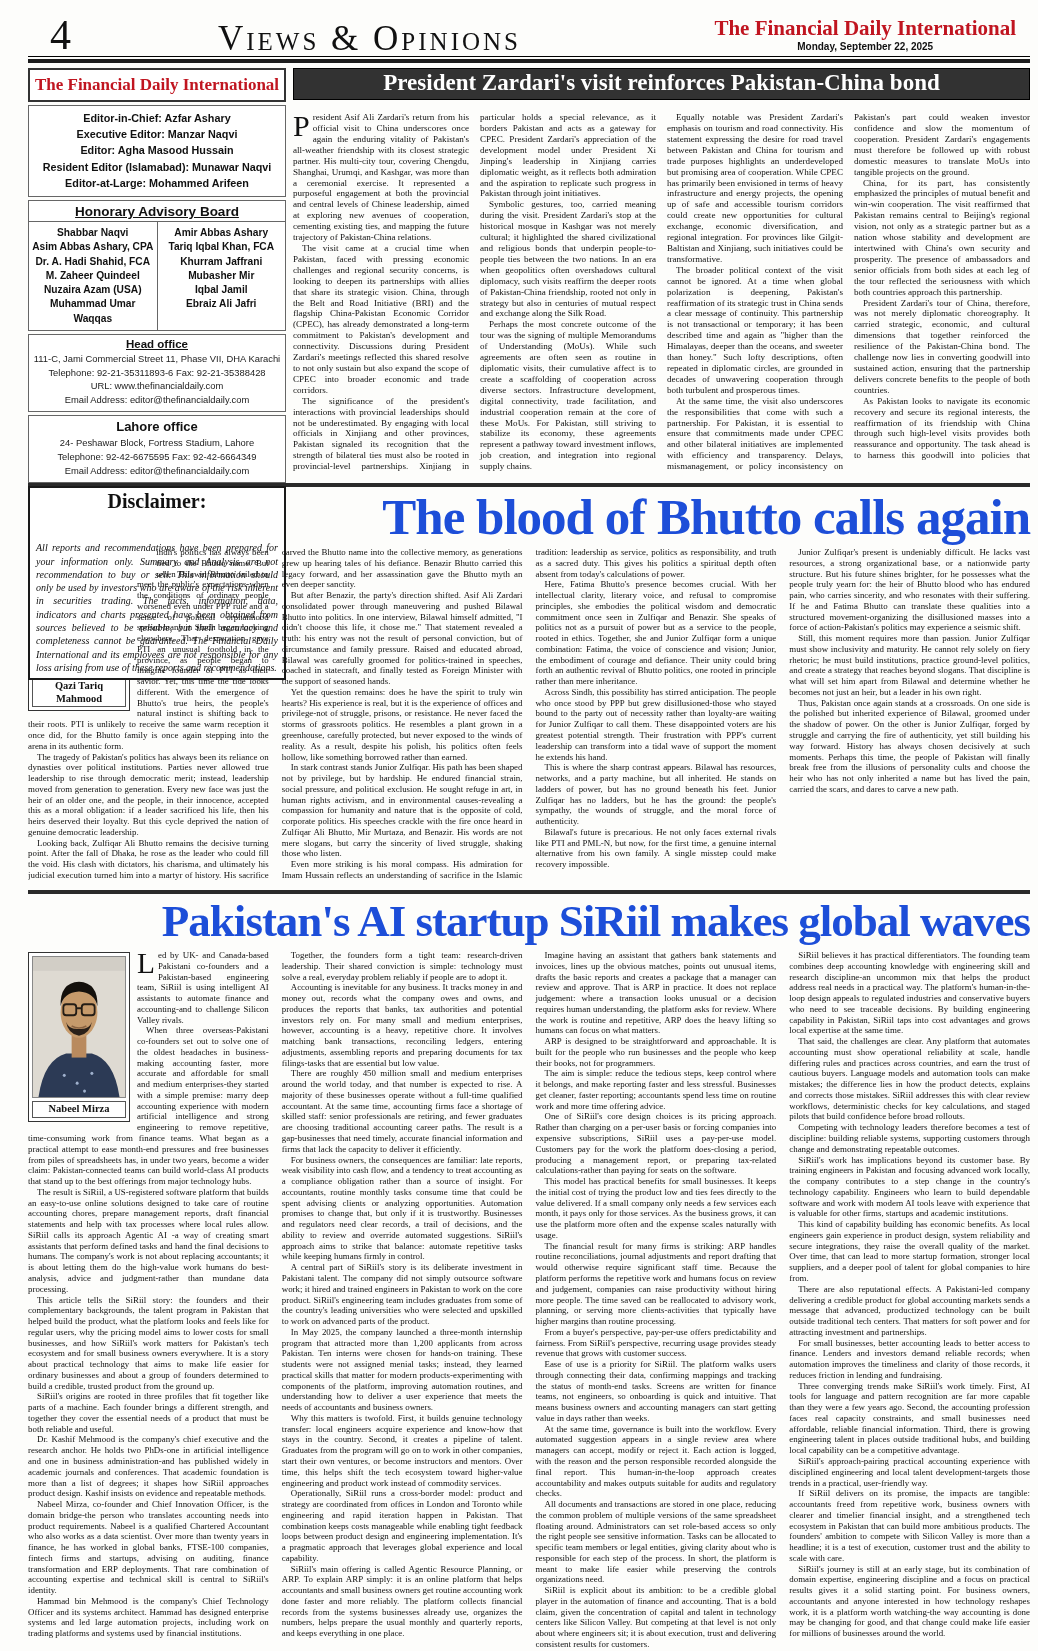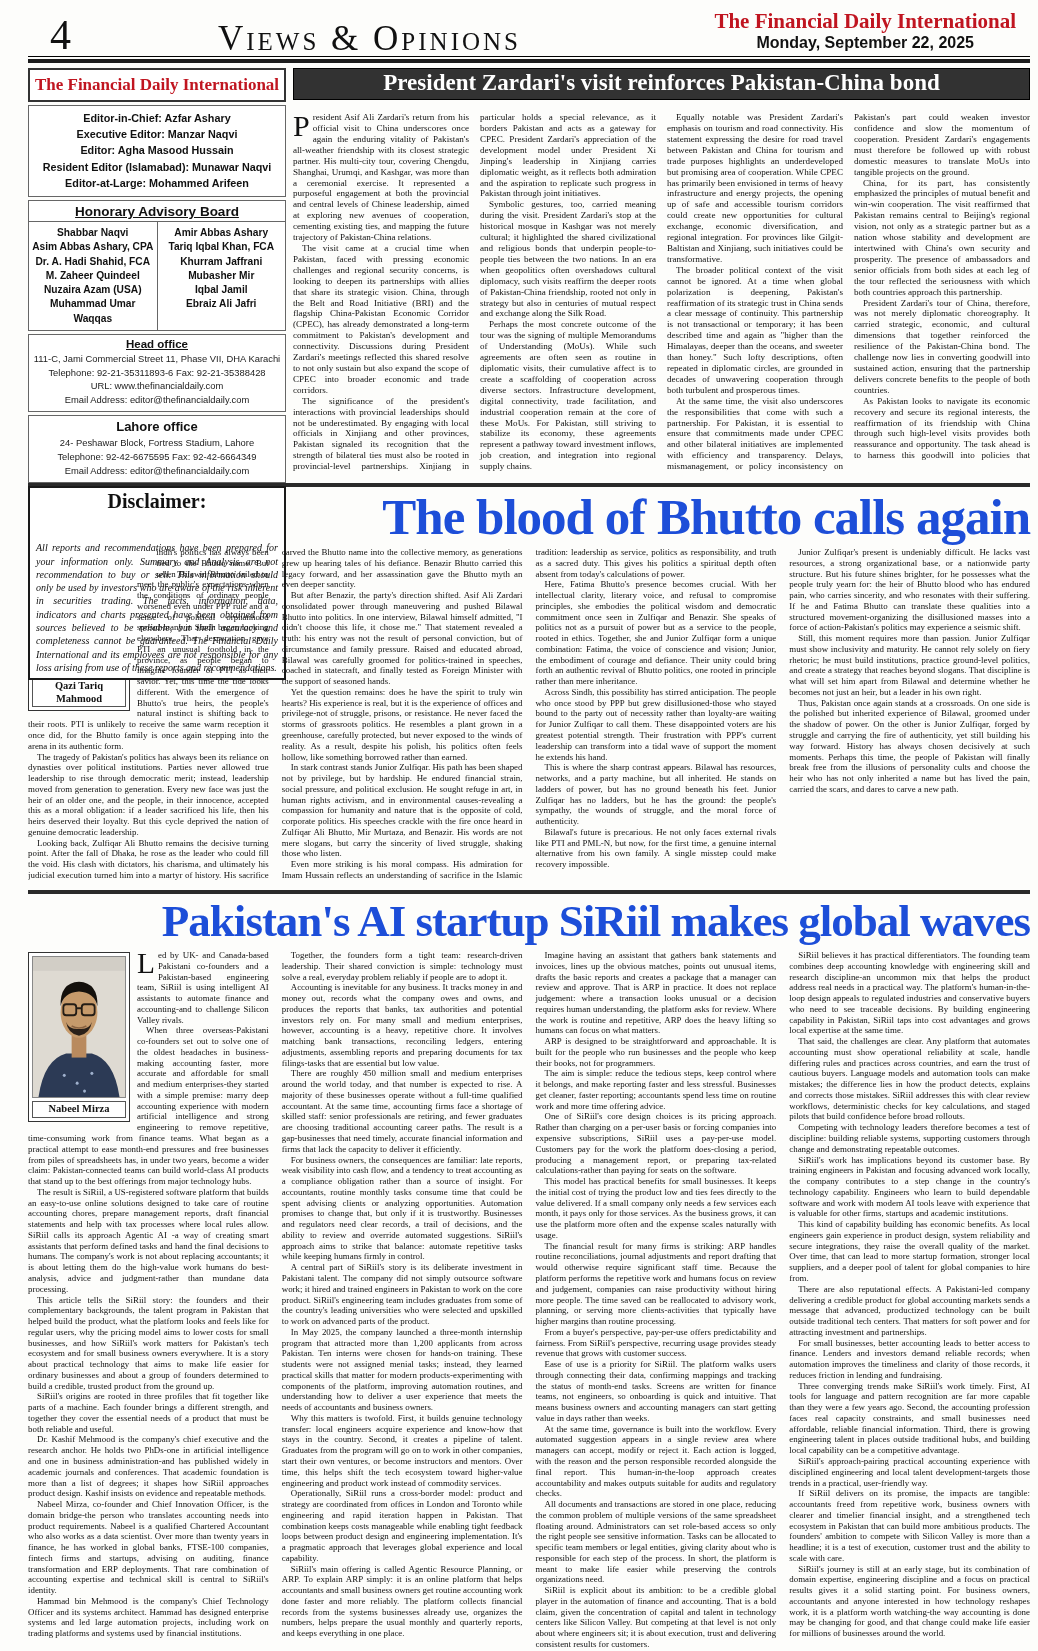--- a/index.html
+++ b/index.html
@@ -9,21 +9,21 @@
     background:#fdfdfb; color:#111;
     font-family:"Liberation Serif", serif;
     padding:6px 8px 8px 28px;
   }
   
   .topbar { display:flex; align-items:flex-end; height:50px; padding-bottom:2px; }
   .page-num { font-size:42px; line-height:0.85; width:150px; padding-left:22px; font-weight:normal; }
   .section-name { flex:1; font-variant:small-caps; font-size:35px; letter-spacing:3px; line-height:0.9; padding-left:40px; }
   .pub-block { text-align:center; padding-right:14px; padding-bottom:2px; }
   .pub-name { color:#c01520; font-weight:bold; font-size:21px; line-height:1; }
-  .pub-date { font-family:"Liberation Sans", sans-serif; font-weight:bold; font-size:16px; margin-top:2px; }
+  .pub-date { font-family:"Liberation Sans", sans-serif; font-weight:bold; font-size:10px; margin-top:2px; }
   .hairline { height:1px; background:#000; }
   .thick-rule { height:4px; background:#1c1c1c; margin:2px 0 5px; }
   .section-rule { height:4px; background:#2a2a2a; border:none; margin:5px 0; }
 
   
   .top-section { display:flex; gap:7px; height:410px; }
 
   
   .masthead { width:258px; flex:none; display:flex; flex-direction:column; gap:3px;
               font-family:"Liberation Sans", sans-serif; text-align:center; }

